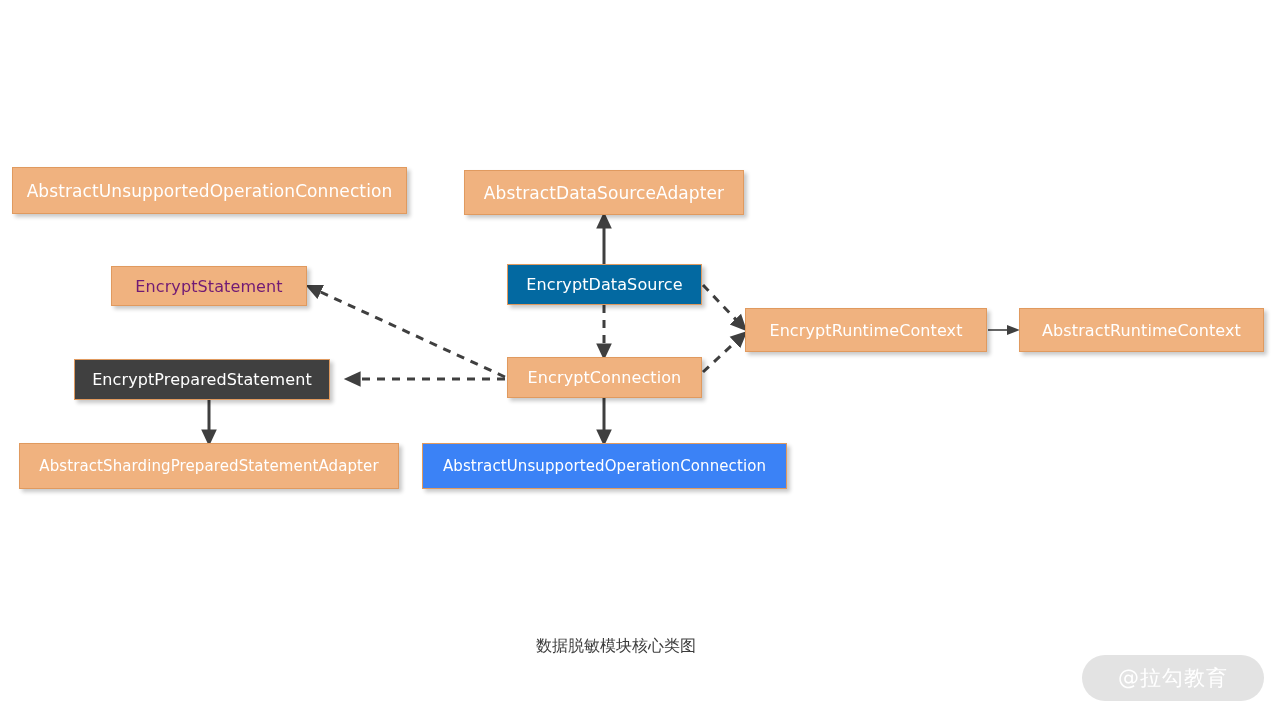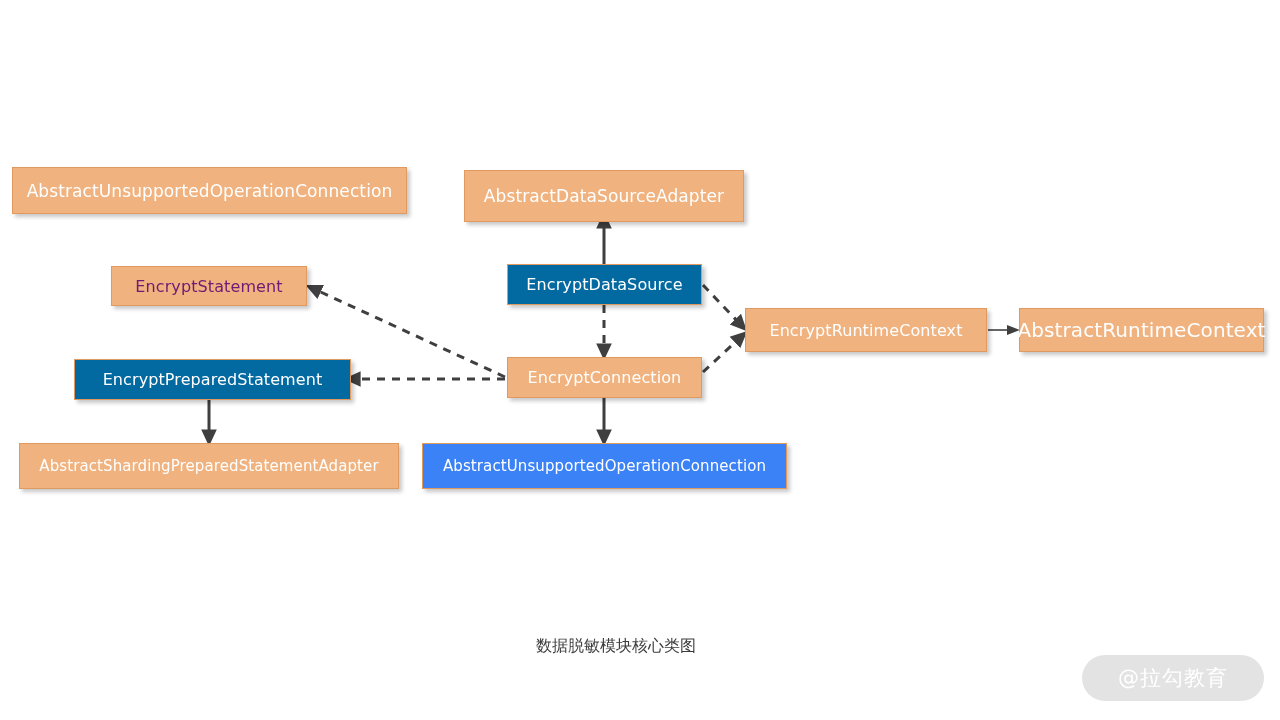--- a/index.html
+++ b/index.html
@@ -85,36 +85,36 @@
         <line x1="505" y1="379" x2="351" y2="379" stroke="#3f3f3f" stroke-width="3" stroke-dasharray="8,7" marker-end="url(#arrow-thick)"></line>
         <line x1="209" y1="400" x2="209" y2="439" stroke="#3f3f3f" stroke-width="3" marker-end="url(#arrow-thick)"></line>
         <line x1="604" y1="398" x2="604" y2="439" stroke="#3f3f3f" stroke-width="3" marker-end="url(#arrow-thick)"></line>
       </g>
   </svg>
 
   <div id="nodes-layer">
       <div class="node" style="left: 12px; top: 167px; width: 395px; height: 47px; background: rgb(240, 178, 127); border-color: rgb(224, 154, 95); color: rgb(255, 255, 255);">
         <span style="font-size: 17px;">AbstractUnsupportedOperationConnection</span>
       </div>
-      <div class="node" style="left: 464px; top: 170px; width: 280px; height: 52px; background: rgb(240, 178, 127); border-color: rgb(224, 154, 95); color: rgb(255, 255, 255);">
+      <div class="node" style="left: 464px; top: 170px; width: 280px; height: 45px; background: rgb(240, 178, 127); border-color: rgb(224, 154, 95); color: rgb(255, 255, 255);">
         <span style="font-size: 17px;">AbstractDataSourceAdapter</span>
       </div>
       <div class="node" style="left: 111px; top: 266px; width: 196px; height: 40px; background: rgb(240, 178, 127); border-color: rgb(224, 154, 95); color: #701a75;">
         <span style="font-size: 16px;">EncryptStatement</span>
       </div>
       <div class="node" style="left: 507px; top: 264px; width: 195px; height: 41px; background: #0369a1; border-color: rgb(224, 154, 95); color: rgb(255, 255, 255);">
         <span style="font-size: 16px;">EncryptDataSource</span>
       </div>
       <div class="node" style="left: 745px; top: 308px; width: 242px; height: 44px; background: rgb(240, 178, 127); border-color: rgb(224, 154, 95); color: rgb(255, 255, 255);">
         <span style="font-size: 16px;">EncryptRuntimeContext</span>
       </div>
       <div class="node" style="left: 1019px; top: 308px; width: 245px; height: 44px; background: rgb(240, 178, 127); border-color: rgb(224, 154, 95); color: rgb(255, 255, 255);">
-        <span style="font-size: 20px;">AbstractRuntimeContext</span>
+        <span style="font-size: 16px;">AbstractRuntimeContext</span>
       </div>
-      <div class="node" style="left: 74px; top: 359px; width: 277px; height: 41px; background: #0369a1; border-color: rgb(224, 154, 95); color: rgb(255, 255, 255);">
+      <div class="node" style="left: 74px; top: 359px; width: 256px; height: 41px; background: #404040; border-color: rgb(224, 154, 95); color: rgb(255, 255, 255);">
         <span style="font-size: 16px;">EncryptPreparedStatement</span>
       </div>
       <div class="node" style="left: 507px; top: 357px; width: 195px; height: 41px; background: rgb(240, 178, 127); border-color: rgb(224, 154, 95); color: rgb(255, 255, 255);">
         <span style="font-size: 16px;">EncryptConnection</span>
       </div>
       <div class="node" style="left: 19px; top: 443px; width: 380px; height: 46px; background: rgb(240, 178, 127); border-color: rgb(224, 154, 95); color: rgb(255, 255, 255);">
         <span style="font-size: 15px;">AbstractShardingPreparedStatementAdapter</span>
       </div>
       <div class="node" style="left: 422px; top: 443px; width: 365px; height: 46px; background: #3b82f6; border-color: rgb(224, 154, 95); color: rgb(255, 255, 255);">
         <span style="font-size: 15px;">AbstractUnsupportedOperationConnection</span>

